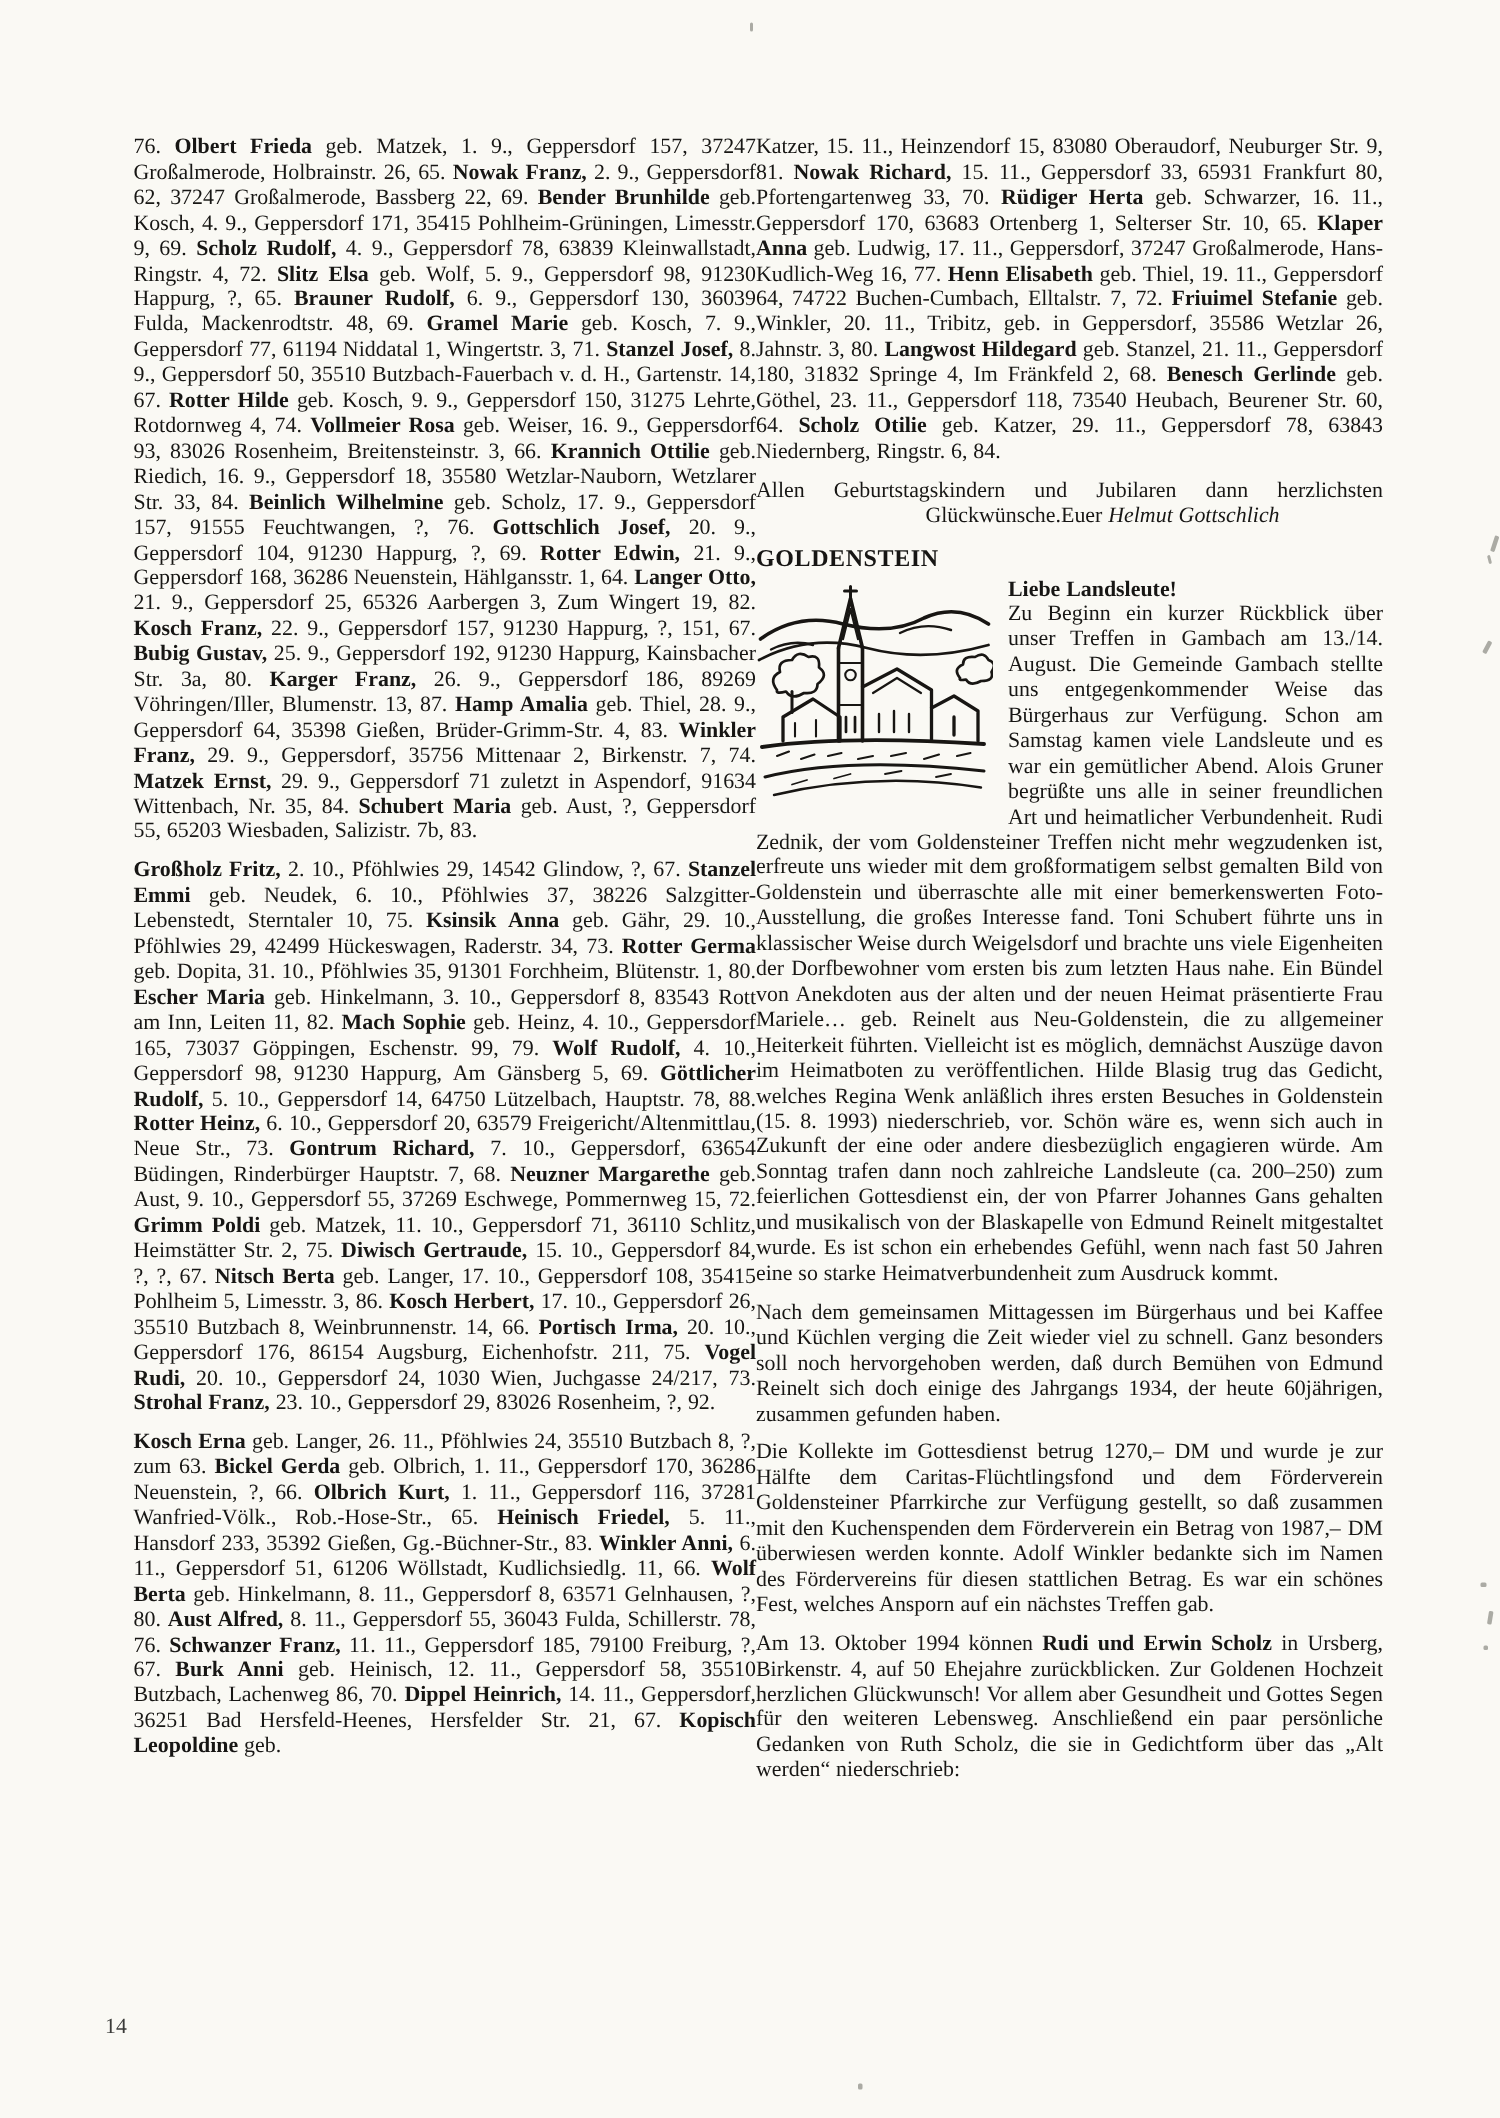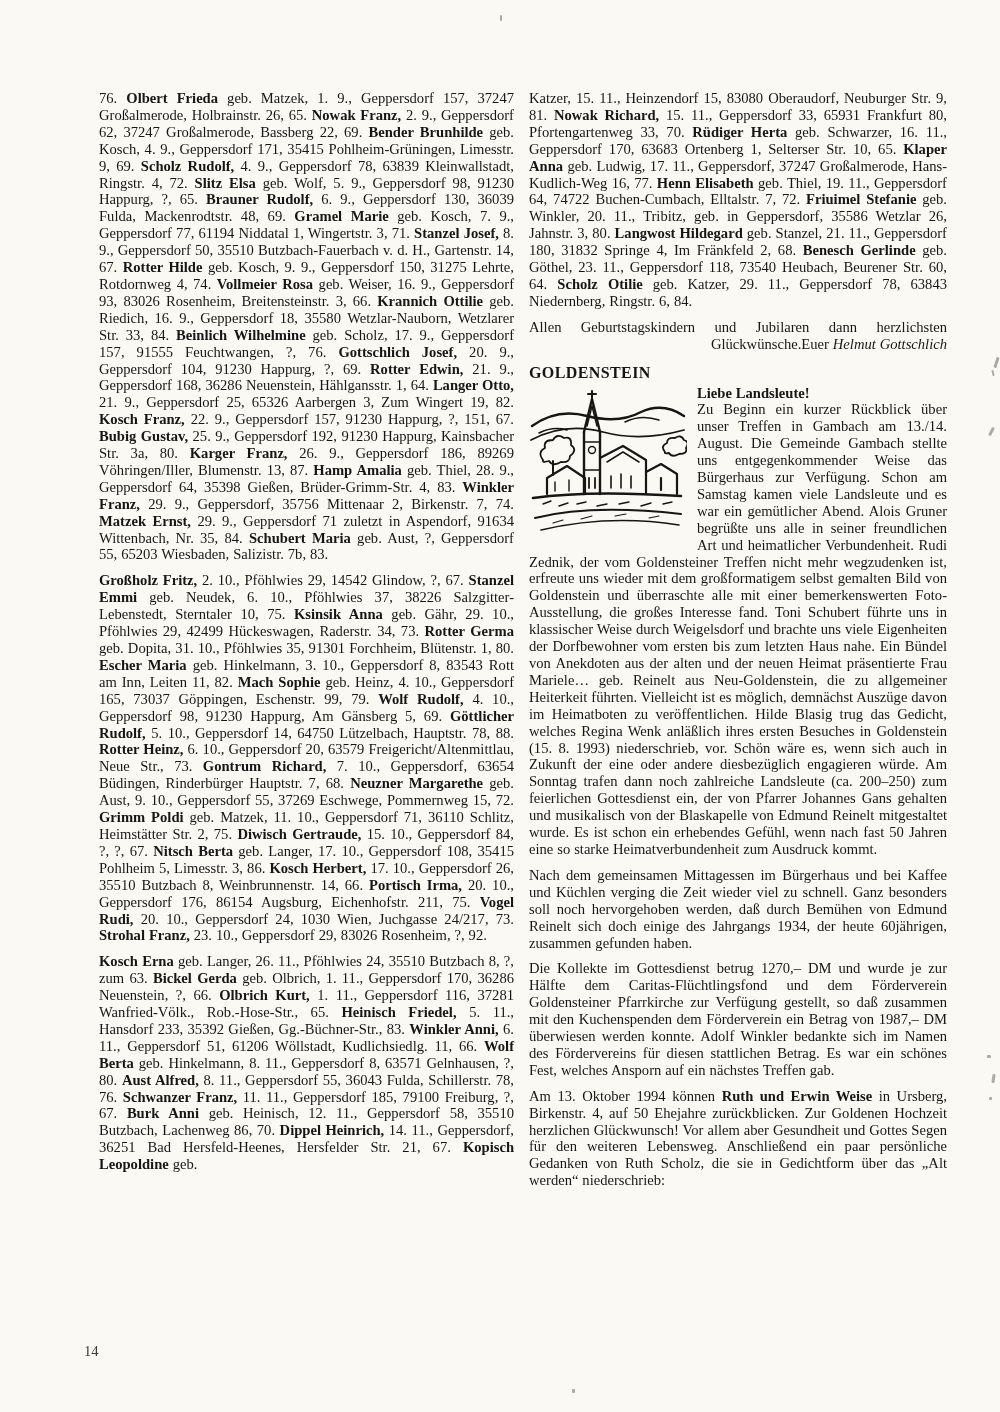--- a/index.html
+++ b/index.html
@@ -2,43 +2,43 @@
 <html lang="de"><head>
 <meta charset="utf-8">
 <style>
   html,body{margin:0;padding:0;}
   body{
     width:1000px;height:1412px;position:relative;overflow:hidden;
     background:#faf9f4;color:#171614;
     font-family:"Liberation Serif","DejaVu Serif",serif;
   }
   .content{
-    position:absolute;left:99px;top:90px;width:848px;
-    display:flex;gap:15px;
+    position:absolute;left:89px;top:90px;width:848px;
+    display:flex;
   }
   .col{
     font-size:14.6px;line-height:16.9px;text-align:justify;
     hyphens:auto;-webkit-hyphens:auto;word-spacing:0.02em;
   }
   .col-left{width:415px;}
   .col-right{width:418px;}
   p.block{margin:0 0 9px 0;}
   b{font-weight:bold;}
   .greet-l1{text-align:justify;text-align-last:justify;margin-top:3px;}
-  .greet-l2{display:flex;justify-content:flex-end;margin-left:44px;}
+  .greet-l2{display:flex;justify-content:center;margin-left:44px;}
   .section-heading{
     font-weight:bold;text-align:left;font-size:16px;
     letter-spacing:.4px;margin:12px 0 3px 0;
   }
   .illustration{
     float:left;width:158px;height:150px;margin:1px 10px 3px 0;
   }
   .salutation{margin:0;font-weight:bold;}
   .page-number{
-    position:absolute;left:84px;top:1343px;font-size:14.5px;color:#3a3a38;
+    position:absolute;left:70px;top:1343px;font-size:14.5px;color:#3a3a38;
   }
   .speck{position:absolute;background:#90908a;border-radius:1px;opacity:.75;}
   .sp1{left:995px;top:357px;width:3px;height:11px;transform:rotate(18deg);}
   .sp2{left:992px;top:370px;width:2px;height:6px;transform:rotate(-14deg);}
   .sp3{left:990px;top:427px;width:3px;height:9px;transform:rotate(28deg);}
   .sp4{left:987px;top:1055px;width:4px;height:3px;}
   .sp5{left:992px;top:1074px;width:3px;height:9px;transform:rotate(9deg);}
   .sp6{left:989px;top:1097px;width:3px;height:3px;}
   .sp7{left:572px;top:1389px;width:3px;height:4px;}
   .sp8{left:500px;top:15px;width:2px;height:6px;}
@@ -101,21 +101,21 @@
 
         <path class="st" stroke-width="1.8" d="M136 66 q-5 -6 2 -9 q0 -6 8 -5 q6 -4 9 2 q6 2 2 8 q2 6 -7 6 q-7 4 -10 -1 q-5 1 -4 -1"></path>
       </svg>
 
       <div class="salutation">Liebe Landsleute!</div>
 
       <p class="block">Zu Beginn ein kurzer Rückblick über unser Treffen in Gambach am 13./14. August. Die Gemeinde Gambach stellte uns entgegenkommender Weise das Bürgerhaus zur Verfügung. Schon am Samstag kamen viele Landsleute und es war ein gemütlicher Abend. Alois Gruner begrüßte uns alle in seiner freundlichen Art und heimatlicher Verbundenheit. Rudi Zednik, der vom Goldensteiner Treffen nicht mehr wegzudenken ist, erfreute uns wieder mit dem großformatigem selbst gemalten Bild von Goldenstein und überraschte alle mit einer bemerkenswerten Foto-Ausstellung, die großes Interesse fand. Toni Schubert führte uns in klassischer Weise durch Weigelsdorf und brachte uns viele Eigenheiten der Dorfbewohner vom ersten bis zum letzten Haus nahe. Ein Bündel von Anekdoten aus der alten und der neuen Heimat präsentierte Frau Mariele… geb. Reinelt aus Neu-Goldenstein, die zu allgemeiner Heiterkeit führten. Vielleicht ist es möglich, demnächst Auszüge davon im Heimatboten zu veröffentlichen. Hilde Blasig trug das Gedicht, welches Regina Wenk anläßlich ihres ersten Besuches in Goldenstein (15. 8. 1993) niederschrieb, vor. Schön wäre es, wenn sich auch in Zukunft der eine oder andere diesbezüglich engagieren würde. Am Sonntag trafen dann noch zahlreiche Landsleute (ca. 200–250) zum feierlichen Gottesdienst ein, der von Pfarrer Johannes Gans gehalten und musikalisch von der Blaskapelle von Edmund Reinelt mitgestaltet wurde. Es ist schon ein erhebendes Gefühl, wenn nach fast 50 Jahren eine so starke Heimatverbundenheit zum Ausdruck kommt.</p>
 
       <p class="block">Nach dem gemeinsamen Mittagessen im Bürgerhaus und bei Kaffee und Küchlen verging die Zeit wieder viel zu schnell. Ganz besonders soll noch hervorgehoben werden, daß durch Bemühen von Edmund Reinelt sich doch einige des Jahrgangs 1934, der heute 60jährigen, zusammen gefunden haben.</p>
       <p class="block">Die Kollekte im Gottesdienst betrug 1270,– DM und wurde je zur Hälfte dem Caritas-Flüchtlingsfond und dem Förderverein Goldensteiner Pfarrkirche zur Verfügung gestellt, so daß zusammen mit den Kuchenspenden dem Förderverein ein Betrag von 1987,– DM überwiesen werden konnte. Adolf Winkler bedankte sich im Namen des Fördervereins für diesen stattlichen Betrag. Es war ein schönes Fest, welches Ansporn auf ein nächstes Treffen gab.</p>
-      <p class="block">Am 13. Oktober 1994 können <b>Ruth und Erwin Weise</b> in Ursberg, Birkenstr. 4, auf 50 Ehejahre zurückblicken. Zur Goldenen Hochzeit herzlichen Glückwunsch! Vor allem aber Gesundheit und Gottes Segen für den weiteren Lebensweg. Anschließend ein paar persönliche Gedanken von Ruth Scholz, die sie in Gedichtform über das „Alt werden“ niederschrieb:</p>
+      <p class="block">Am 13. Oktober 1994 können <b>Rudi und Erwin Scholz</b> in Ursberg, Birkenstr. 4, auf 50 Ehejahre zurückblicken. Zur Goldenen Hochzeit herzlichen Glückwunsch! Vor allem aber Gesundheit und Gottes Segen für den weiteren Lebensweg. Anschließend ein paar persönliche Gedanken von Ruth Scholz, die sie in Gedichtform über das „Alt werden“ niederschrieb:</p>
     </div>
   </div>
 
 </div>
 
 <div class="page-number">14</div>
 
 <span class="speck sp1"></span>
 <span class="speck sp2"></span>
 <span class="speck sp3"></span>

